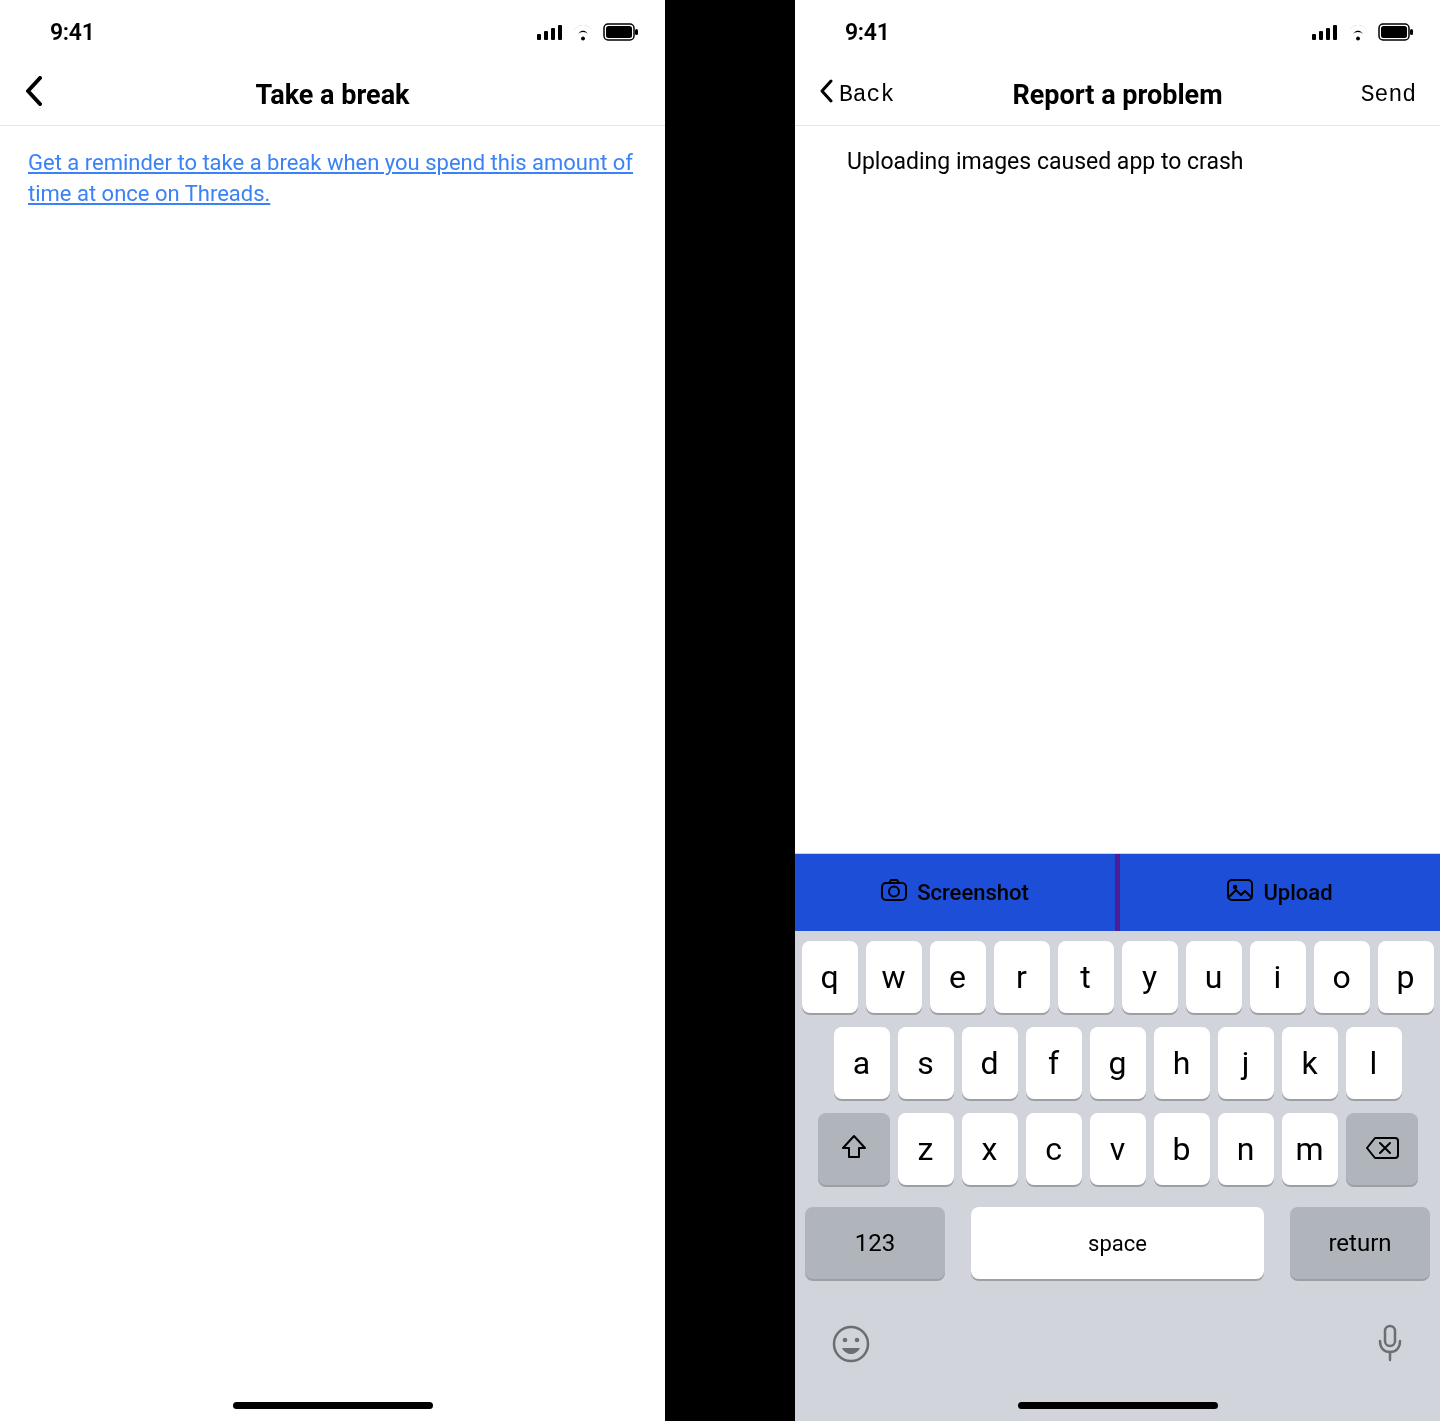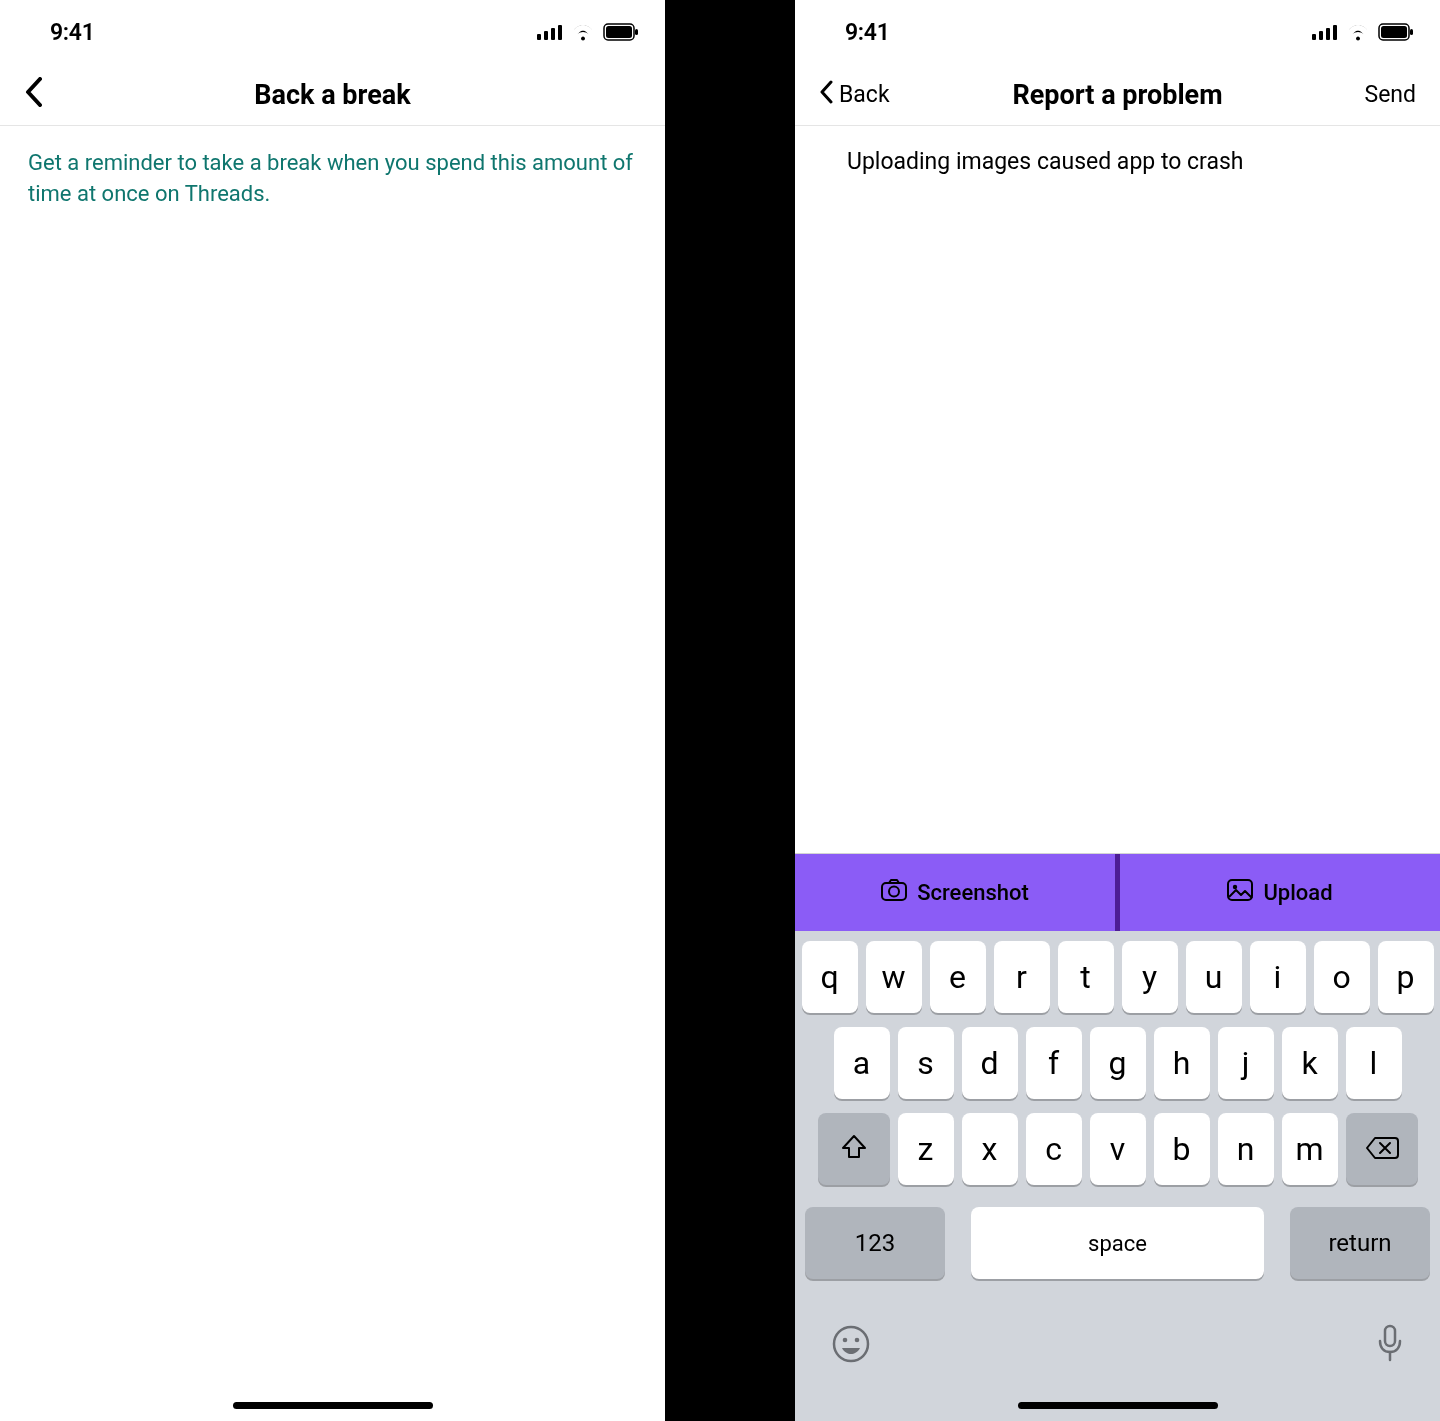--- a/index.html
+++ b/index.html
@@ -54,30 +54,32 @@
     text-align: center;
     font-size: 27px;
     font-weight: 700;
     pointer-events: none;
   }
   .nav-left, .nav-right {
     display: flex;
     align-items: center;
     z-index: 1;
     font-size: 23px;
+    font-family: Liberation Mono, monospace;
   }
   .nav-right { margin-left: auto; }
   .nav-left .chevron, .nav-right .chevron { margin-right: 6px; }
 
   
   .desc {
-    color: #0f766e;
+    color: #3b82f6;
     font-size: 22px;
     line-height: 1.4;
     padding: 22px 28px 8px 28px;
+    text-decoration: underline;
   }
   .options { padding: 0 28px; }
   .option-row {
     display: flex;
     align-items: center;
     justify-content: space-between;
     padding: 26px 0;
     font-size: 24px;
   }
   .radio {
@@ -104,21 +106,21 @@
   .text-area {
     padding: 22px 52px;
     font-size: 23px;
   }
 
   
   .attach-bar {
     position: absolute;
     left: 0; right: 0;
     height: 78px;
-    background: #8b5cf6;
+    background: #1d4ed8;
     display: flex;
     border-top: 1px solid #d4d4d4;
   }
   .attach-bar .attach-btn {
     flex: 1;
     display: flex;
     align-items: center;
     justify-content: center;
     gap: 10px;
     font-size: 22px;
@@ -212,21 +214,21 @@
     </div>
 
     <div class="nav-bar">
       <div class="nav-left">
         <span class="chevron">
           <svg width="18" height="30" viewBox="0 0 18 30">
               <path d="M16 2 L4 15 L16 28" stroke="#000" stroke-width="4" fill="none" stroke-linecap="round" stroke-linejoin="round"></path>
             </svg>
         </span>
       </div>
-      <div class="nav-title">Back a break</div>
+      <div class="nav-title">Take a break</div>
     </div>
 
     <div class="desc">Get a reminder to take a break when you spend this amount of time at once on Threads.</div>
 
 
     <div class="home-indicator"></div>
   </div>
 
   <div class="phone right">
 

